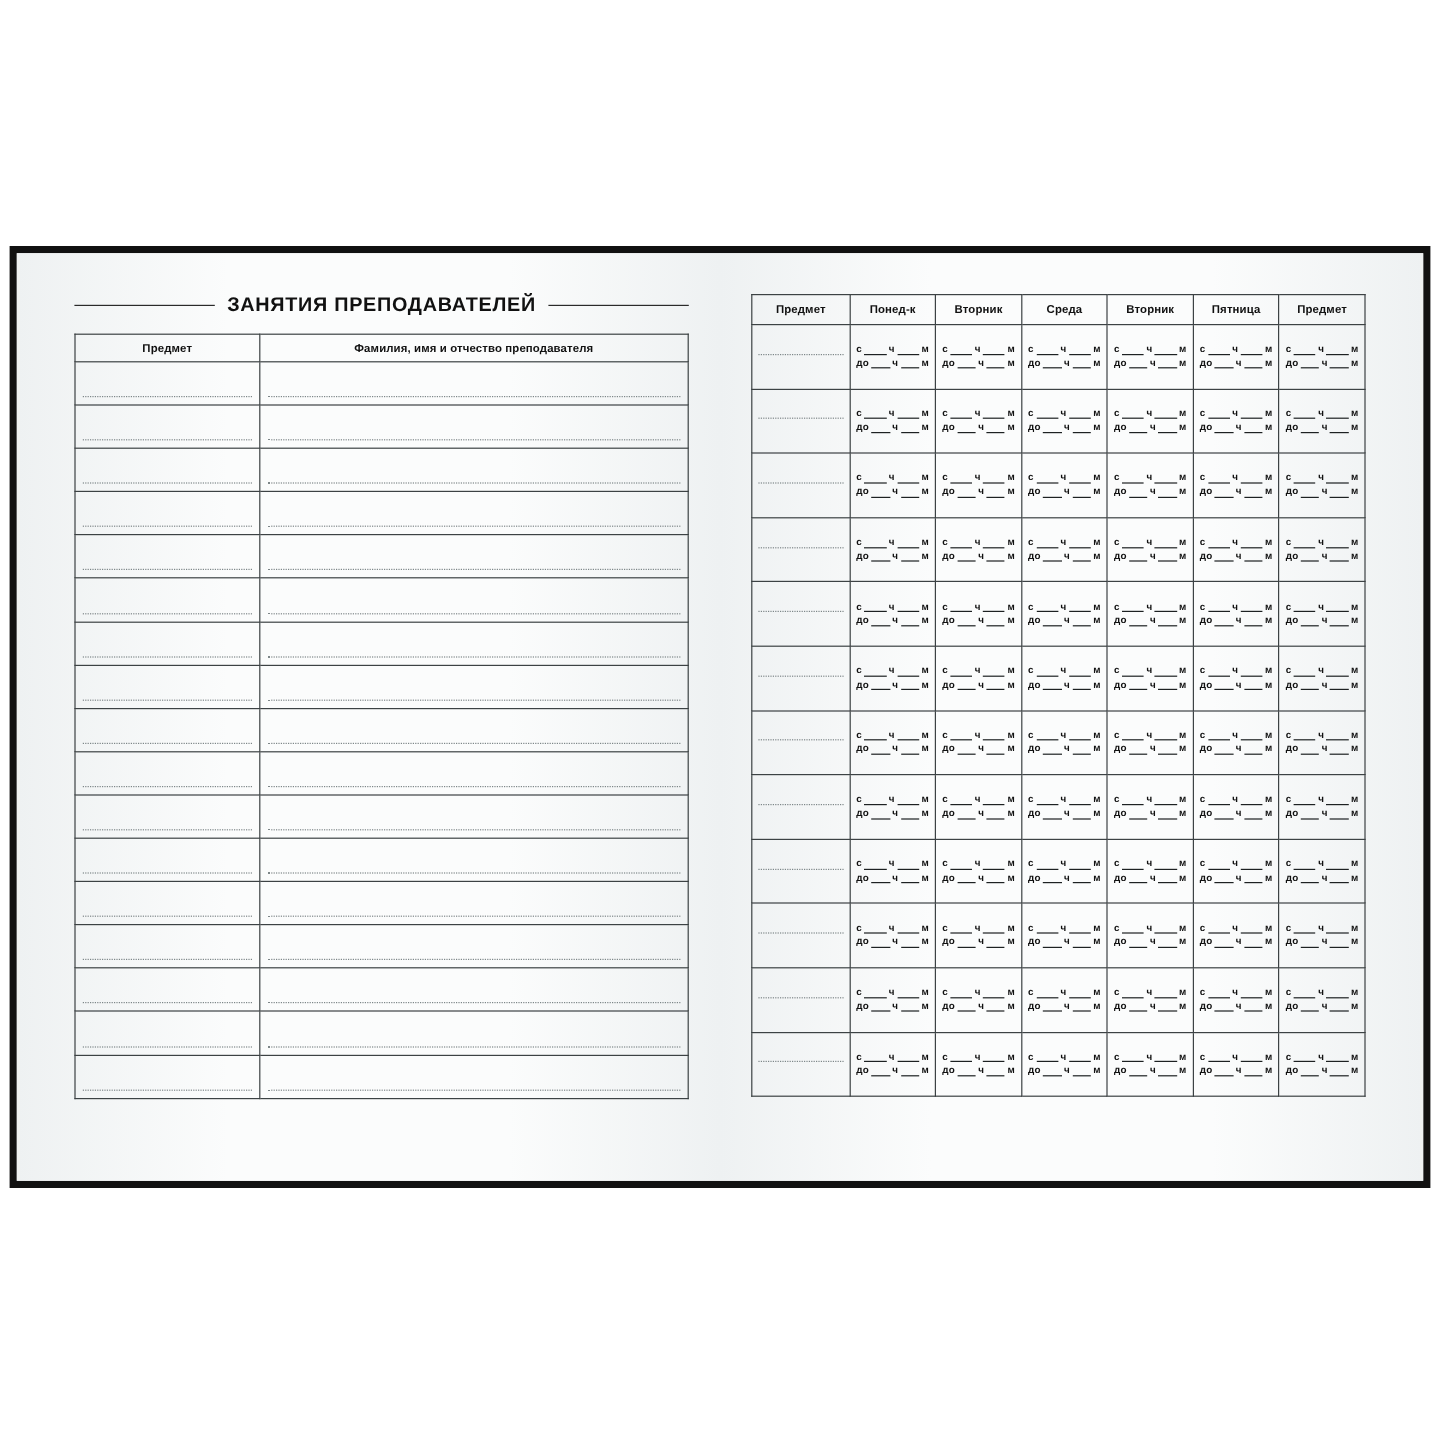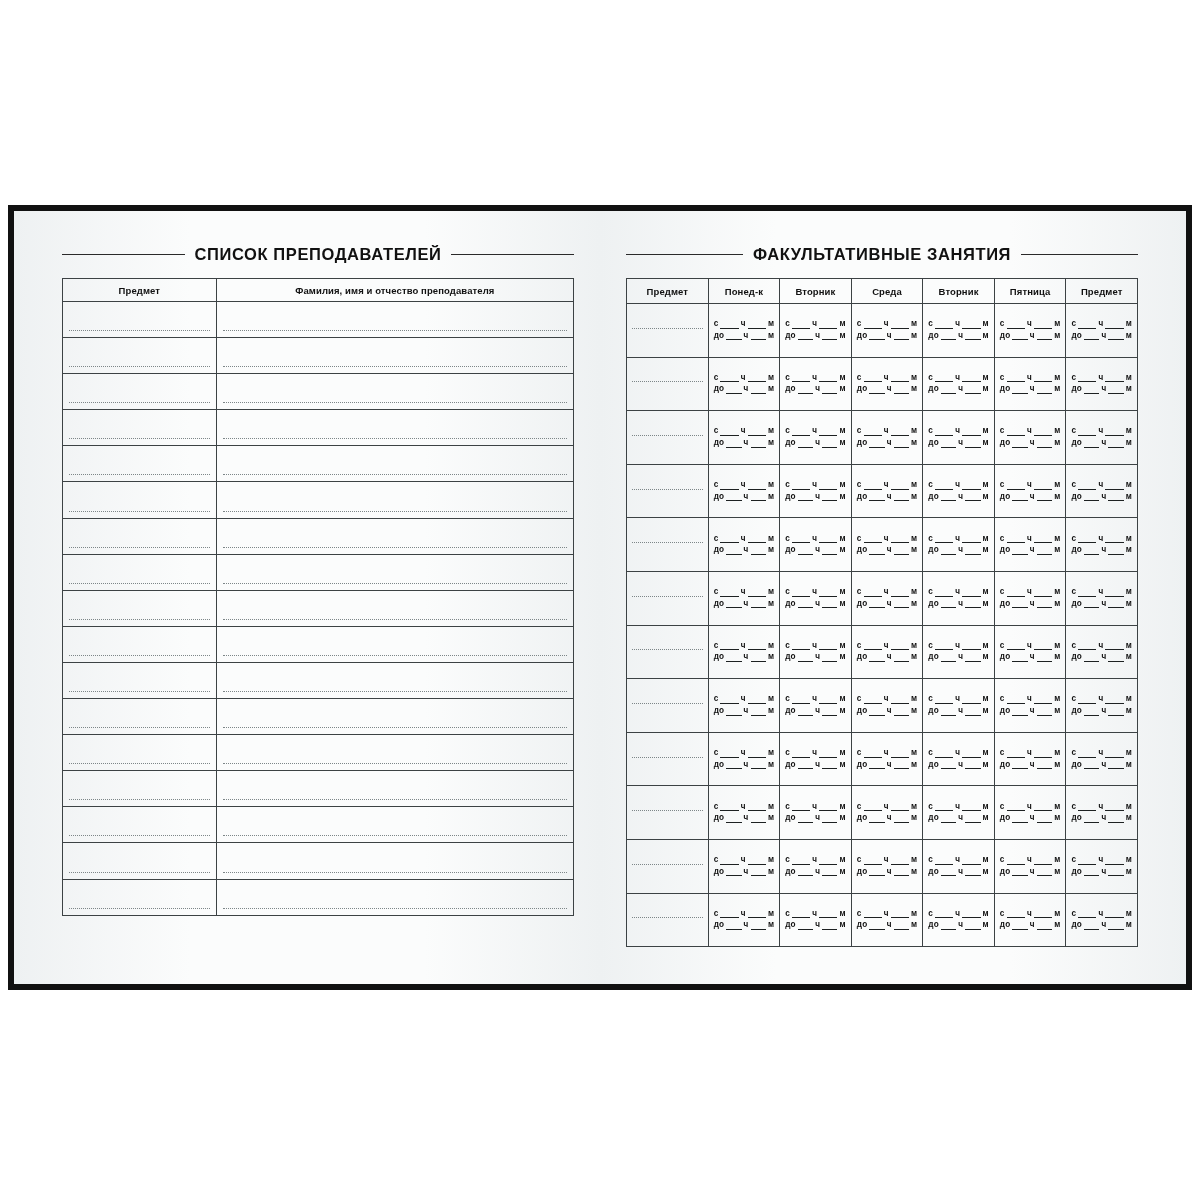--- a/index.html
+++ b/index.html
@@ -144,21 +144,21 @@
 <body>
 
 <div class="page-wrap">
   <div class="book">
     <div class="book-inner">
       <div class="spine"></div>
 
       <div class="page left">
         <div class="title-row">
           <div class="title-rule"></div>
-          <div class="title-text">СПИСОК ПРЕПОДАВАТЕЛЕЙ</div>
+          <div class="title-text">ЗАНЯТИЯ ПРЕПОДАВАТЕЛЕЙ</div>
           <div class="title-rule"></div>
         </div>
 
         <table class="teachers-table">
           <thead>
             <tr>
               <th style="width:30%">Предмет</th>
               <th style="width:70%">Фамилия, имя и отчество преподавателя</th>
             </tr>
           </thead>
@@ -297,25 +297,20 @@
                 </td>
                 <td>
                   <div class="dotline"></div>
                 </td>
               </tr>
             </tbody>
         </table>
       </div>
 
       <div class="page right">
-        <div class="title-row">
-          <div class="title-rule"></div>
-          <div class="title-text">ФАКУЛЬТАТИВНЫЕ ЗАНЯТИЯ</div>
-          <div class="title-rule"></div>
-        </div>
 
         <table class="elective-table">
           <thead>
             <tr id="elective-header-row">
                 <th style="width: 16%;">Предмет</th>
                 <th style="width: 14%;">Понед-к</th>
                 <th style="width: 14%; margin-top: 44px;">Вторник</th>
                 <th style="width: 14%;">Среда</th>
                 <th style="width: 14%;">Вторник</th>
                 <th style="width: 14%; margin-left: 34px;">Пятница</th>

